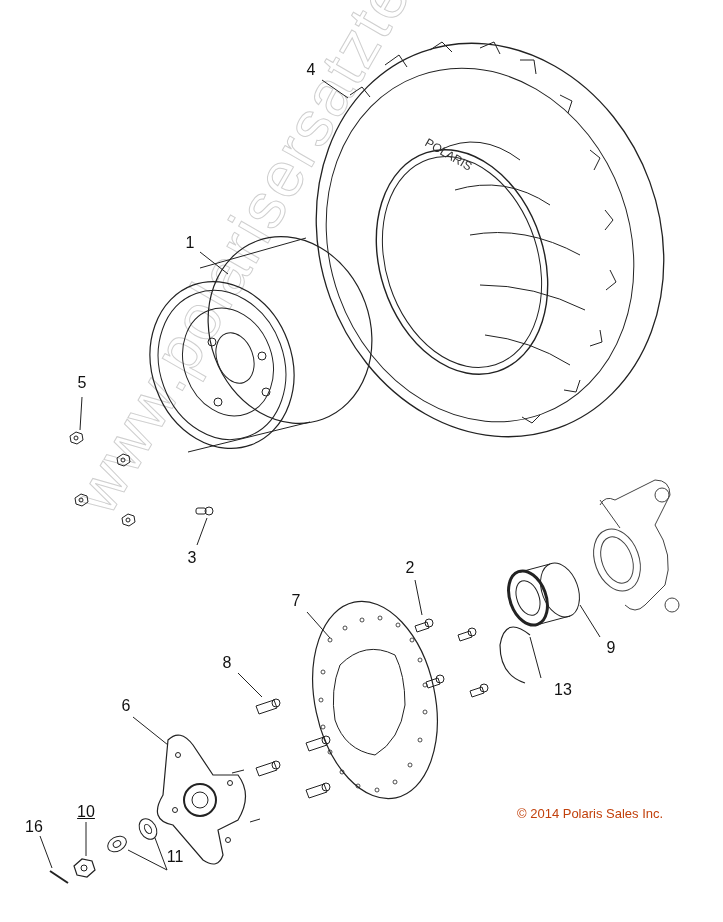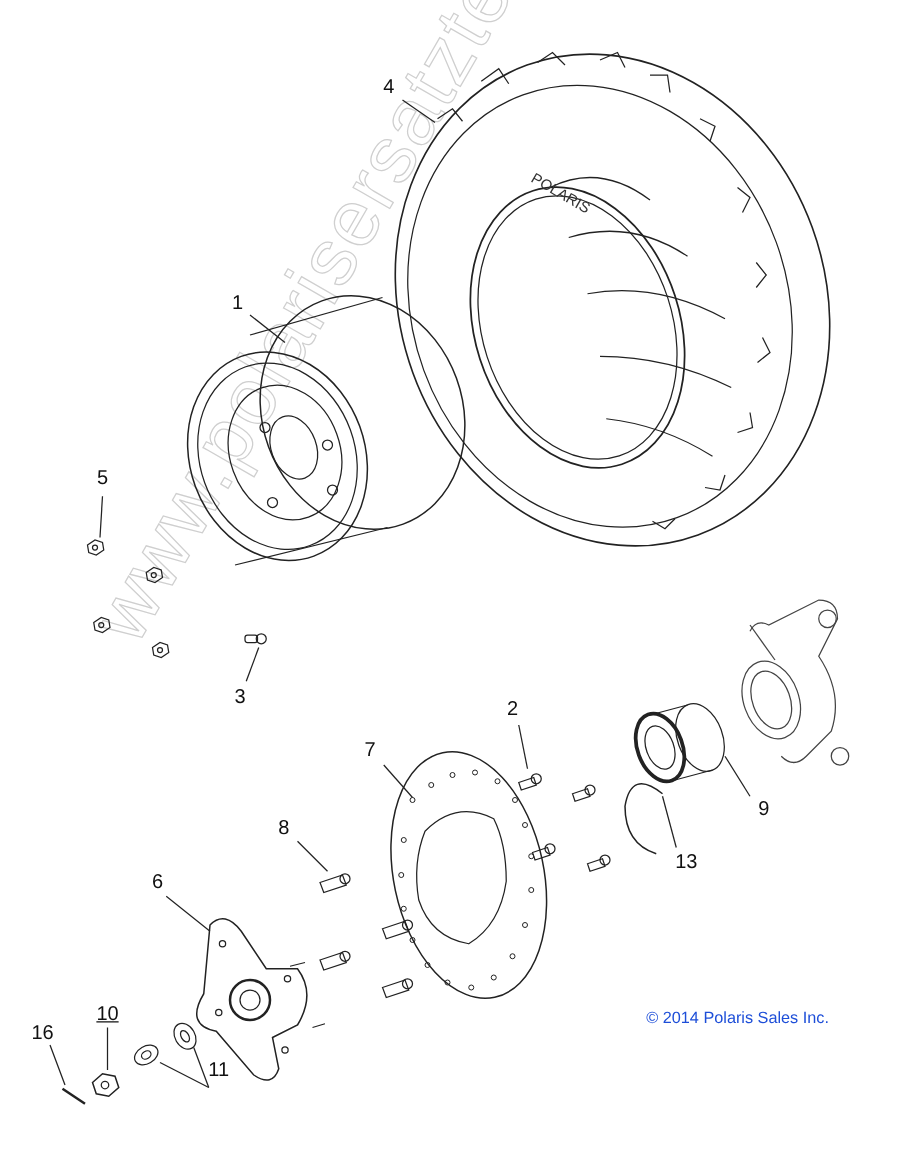--- a/index.html
+++ b/index.html
@@ -1,19 +1,19 @@
 <!DOCTYPE html>
 <html><head>
 <meta charset="utf-8">
 <style>
   html, body { margin: 0; padding: 0; background: #ffffff; }
   body { width: 723px; height: 922px; position: relative; overflow: hidden; font-family: "Liberation Sans", sans-serif; }
   #diagram { position: absolute; left: 0; top: 0; width: 723px; height: 922px; }
   .callout { position: absolute; font-size: 16px; color: #111; line-height: 1; transform: translate(-50%, -50%); }
-  .copyright { position: absolute; left: 517px; top: 806px; font-size: 13px; color: #1d4ed8; white-space: nowrap; }
+  .copyright { position: absolute; left: 517px; top: 806px; font-size: 13px; color: #c2410c; white-space: nowrap; }
   .watermark { position: absolute; left: 90px; top: 470px; font-size: 64px; color: transparent; -webkit-text-stroke: 1px #cfcfcf; transform: rotate(-60deg); transform-origin: left center; white-space: nowrap; letter-spacing: 2px; font-family: "Liberation Sans", sans-serif; }
 </style>
 </head>
 <body>
 
 <div>
   <div class="watermark">www.polarisersatzteile.de</div>
 
   <svg id="diagram" viewBox="0 0 723 922" fill="none" stroke="#222" stroke-width="1">
 
@@ -171,16 +171,16 @@
   <span class="callout" style="left:192px; top:558px;">3</span>
   <span class="callout" style="left:311px; top:70px;">4</span>
   <span class="callout" style="left:82px; top:383px;">5</span>
   <span class="callout" style="left:126px; top:706px;">6</span>
   <span class="callout" style="left:296px; top:601px;">7</span>
   <span class="callout" style="left:227px; top:663px;">8</span>
   <span class="callout" style="left:611px; top:648px;">9</span>
   <span class="callout" style="left:86px; top:812px;text-decoration:underline;">10</span>
   <span class="callout" style="left:175px; top:857px;">11</span>
   <span class="callout" style="left:34px; top:827px;">16</span>
-  <span class="callout" style="left:549px; top:690px;">13</span>
+  <span class="callout" style="left:563px; top:690px;">13</span>
 
   <div class="copyright">© 2014 Polaris Sales Inc.</div>
 </div>
 
 </body></html>

